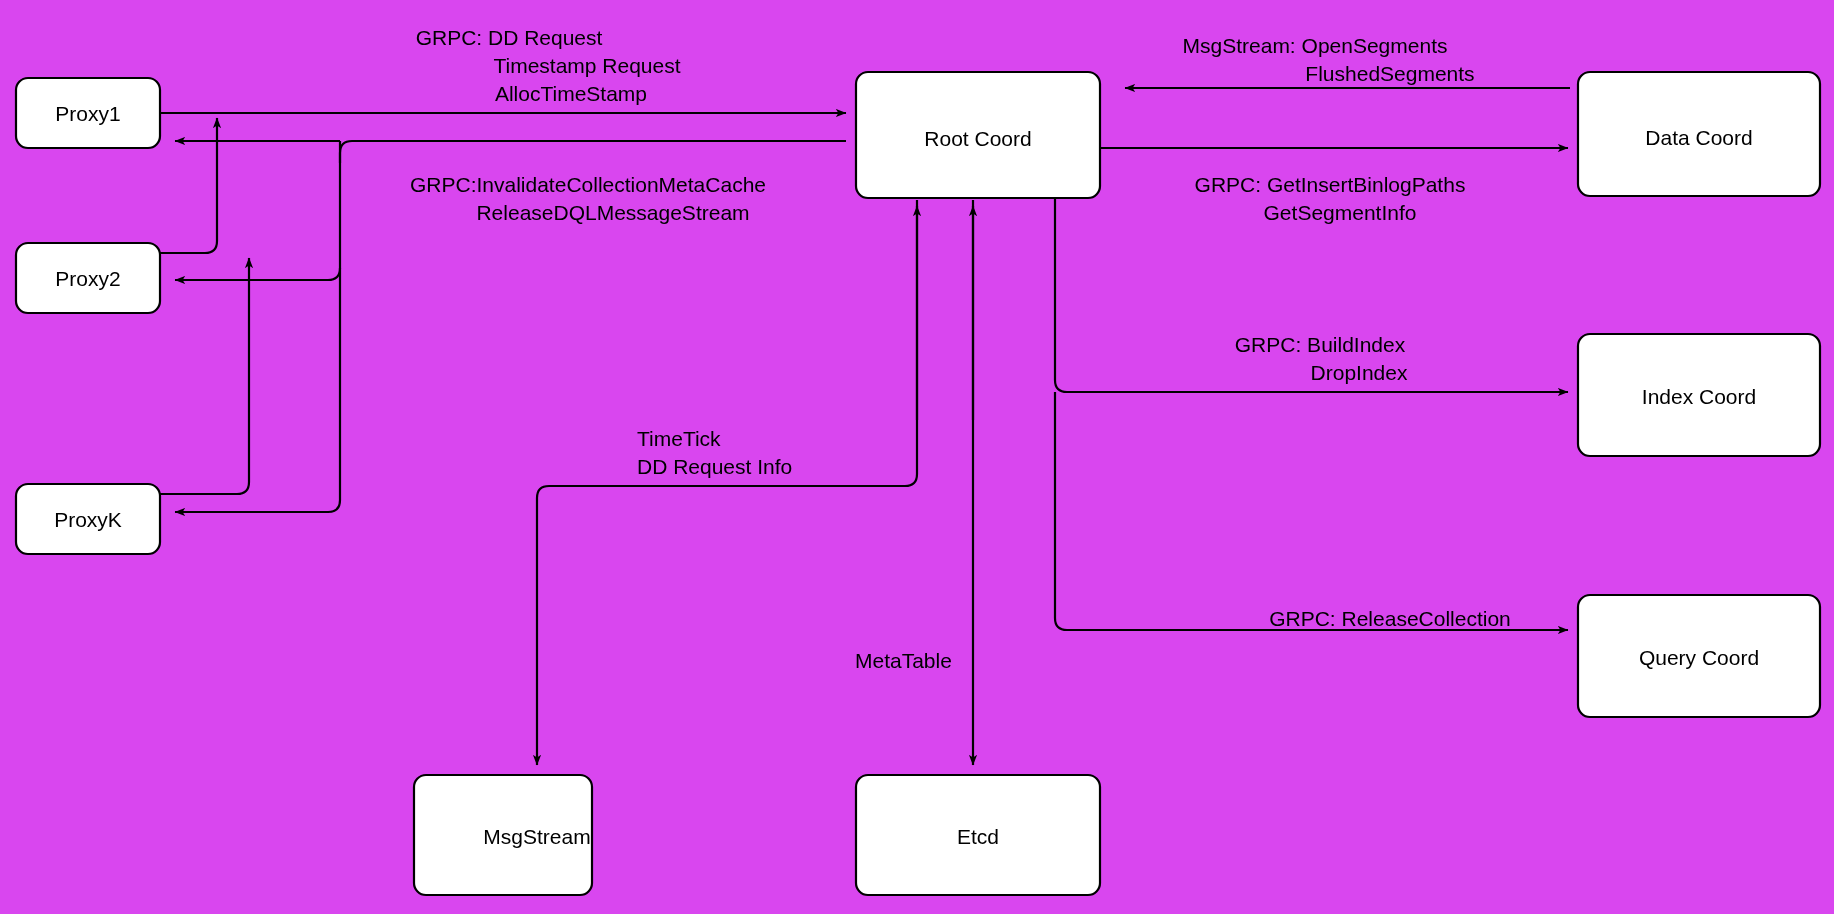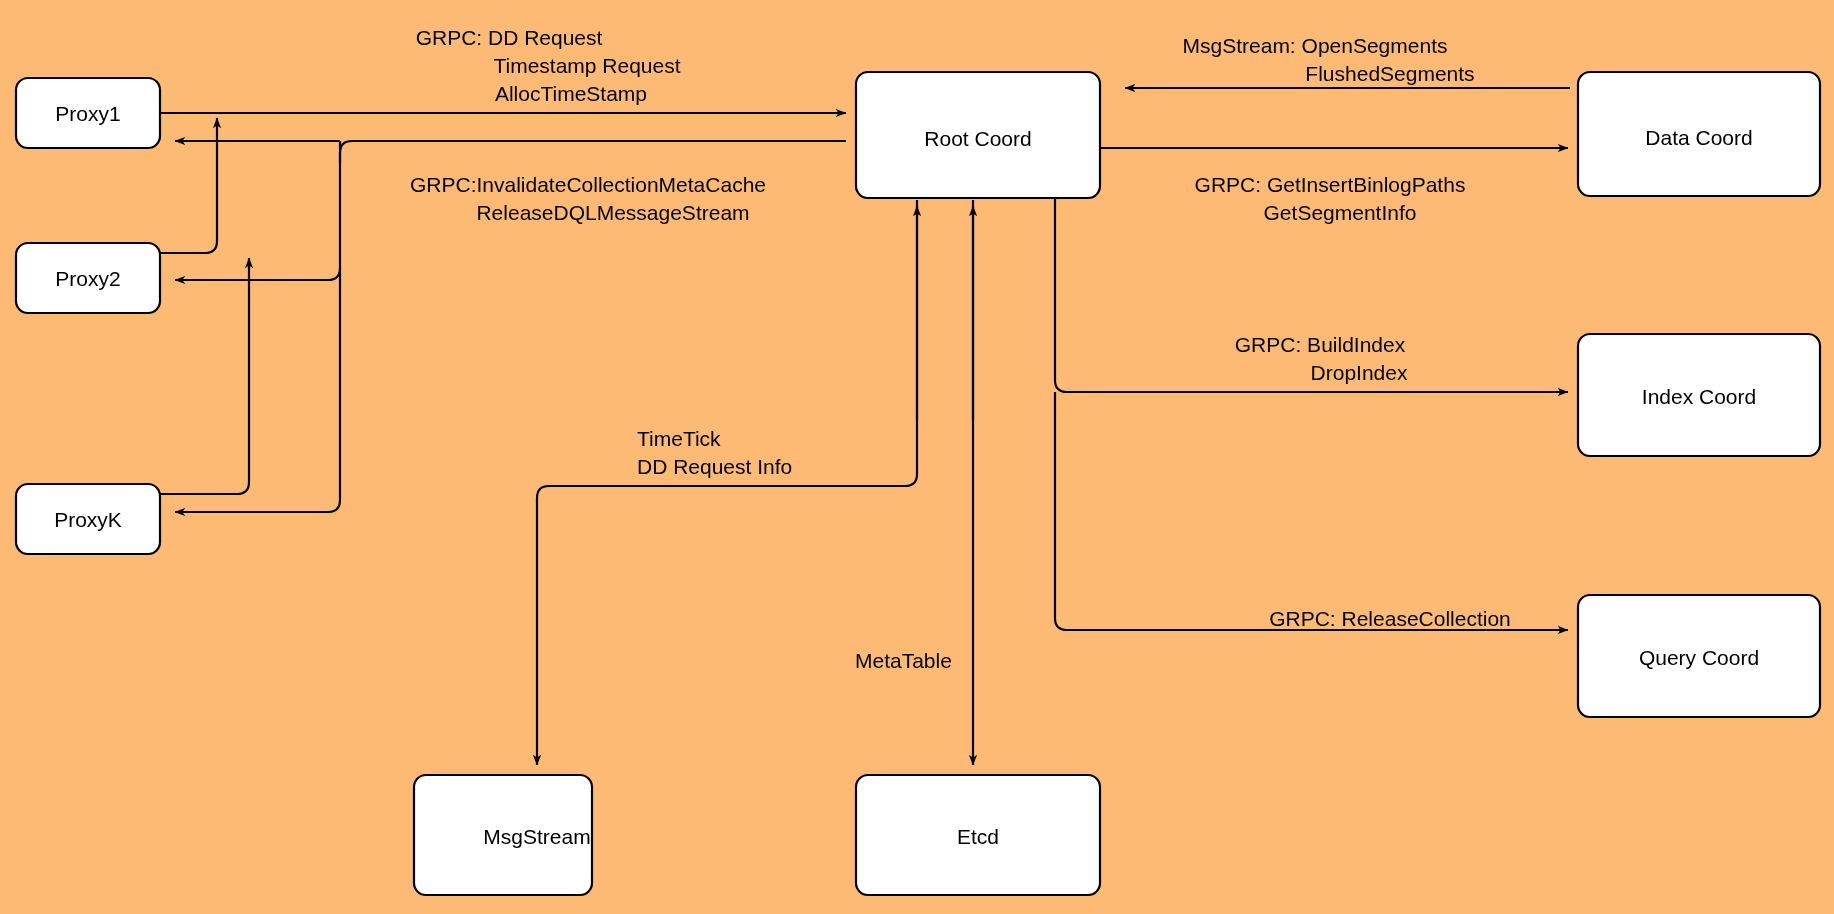--- a/index.html
+++ b/index.html
@@ -4,21 +4,21 @@
 <style>
   html, body {
     margin: 0;
     padding: 0;
     background: #ffffff;
   }
   #canvas {
     position: relative;
     width: 1834px;
     height: 914px;
-    background: #fdba74;
+    background: #d946ef;
     font-family: "Liberation Sans", sans-serif;
     overflow: hidden;
   }
   svg.diagram {
     position: absolute;
     left: 0;
     top: 0;
     width: 1834px;
     height: 914px;
   }

